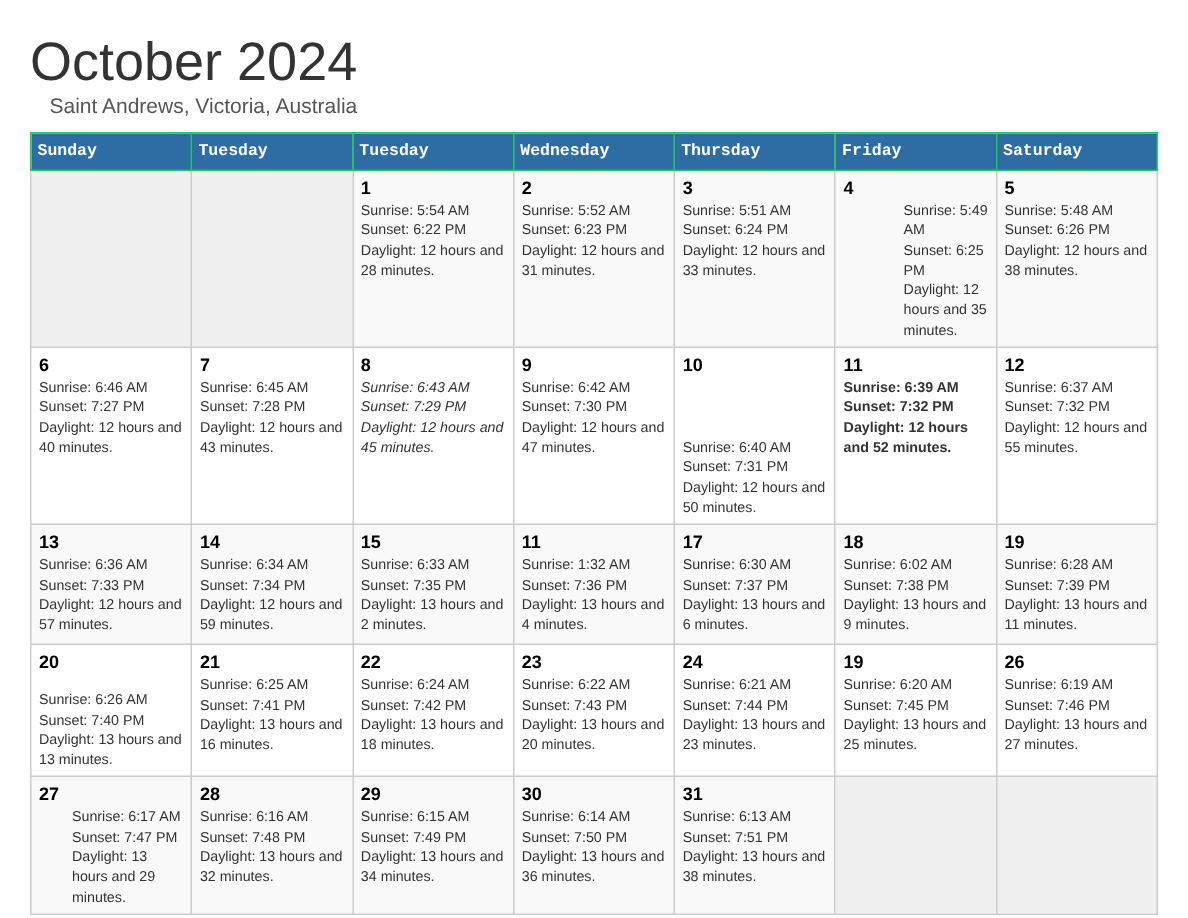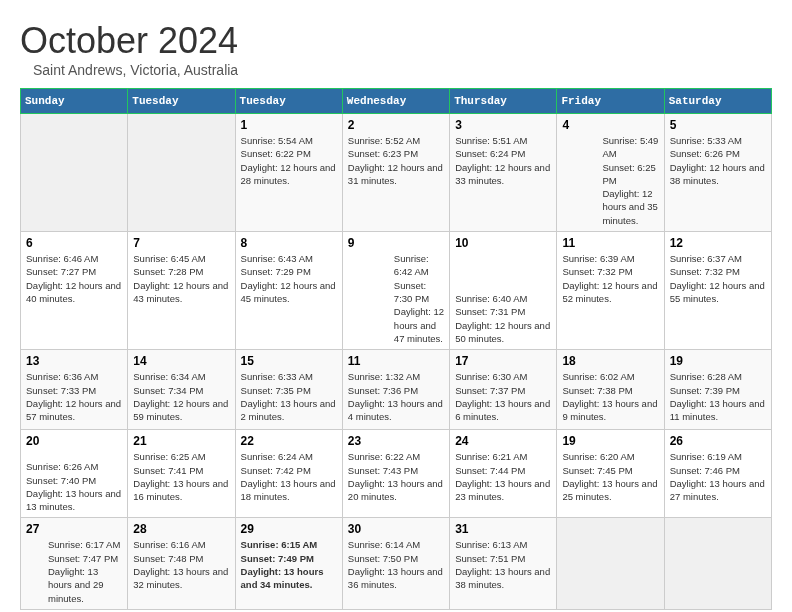--- a/index.html
+++ b/index.html
@@ -119,59 +119,59 @@
 Daylight: 12 hours and 33 minutes.</div>
         </td>
         <td>
           <span class="day-number">4</span>
           <div class="day-info" style="white-space: pre-line; margin-left: 40px;">Sunrise: 5:49 AM
 Sunset: 6:25 PM
 Daylight: 12 hours and 35 minutes.</div>
         </td>
         <td>
           <span class="day-number">5</span>
-          <div class="day-info" style="white-space: pre-line;">Sunrise: 5:33 AM
+          <div class="day-info" style="white-space: pre-line;">Sunrise: 5:48 AM
 Sunset: 6:26 PM
 Daylight: 12 hours and 38 minutes.</div>
         </td>
       </tr>
       <tr>
         <td>
           <span class="day-number">6</span>
           <div class="day-info" style="white-space: pre-line;">Sunrise: 6:46 AM
 Sunset: 7:27 PM
 Daylight: 12 hours and 40 minutes.</div>
         </td>
         <td>
           <span class="day-number">7</span>
           <div class="day-info" style="white-space: pre-line;">Sunrise: 6:45 AM
 Sunset: 7:28 PM
 Daylight: 12 hours and 43 minutes.</div>
         </td>
         <td>
           <span class="day-number">8</span>
-          <div class="day-info" style="white-space: pre-line;">Sunrise: 6:43 AM
+          <div class="day-info" style="white-space: pre-line; font-style: italic;">Sunrise: 6:43 AM
 Sunset: 7:29 PM
 Daylight: 12 hours and 45 minutes.</div>
         </td>
         <td>
           <span class="day-number">9</span>
-          <div class="day-info" style="white-space: pre-line; margin-left: 46px;">Sunrise: 6:42 AM
+          <div class="day-info" style="white-space: pre-line;">Sunrise: 6:42 AM
 Sunset: 7:30 PM
 Daylight: 12 hours and 47 minutes.</div>
         </td>
         <td>
           <span class="day-number">10</span>
           <div class="day-info" style="white-space: pre-line; margin-top: 42px;">Sunrise: 6:40 AM
 Sunset: 7:31 PM
 Daylight: 12 hours and 50 minutes.</div>
         </td>
         <td>
           <span class="day-number">11</span>
-          <div class="day-info" style="white-space: pre-line;">Sunrise: 6:39 AM
+          <div class="day-info" style="white-space: pre-line; font-weight: bold;">Sunrise: 6:39 AM
 Sunset: 7:32 PM
 Daylight: 12 hours and 52 minutes.</div>
         </td>
         <td>
           <span class="day-number">12</span>
           <div class="day-info" style="white-space: pre-line;">Sunrise: 6:37 AM
 Sunset: 7:32 PM
 Daylight: 12 hours and 55 minutes.</div>
         </td>
       </tr>
@@ -271,21 +271,21 @@
 Daylight: 13 hours and 29 minutes.</div>
         </td>
         <td>
           <span class="day-number">28</span>
           <div class="day-info" style="white-space: pre-line;">Sunrise: 6:16 AM
 Sunset: 7:48 PM
 Daylight: 13 hours and 32 minutes.</div>
         </td>
         <td>
           <span class="day-number">29</span>
-          <div class="day-info" style="white-space: pre-line; font-weight: bold;">Sunrise: 6:15 AM
+          <div class="day-info" style="white-space: pre-line;">Sunrise: 6:15 AM
 Sunset: 7:49 PM
 Daylight: 13 hours and 34 minutes.</div>
         </td>
         <td>
           <span class="day-number">30</span>
           <div class="day-info" style="white-space: pre-line;">Sunrise: 6:14 AM
 Sunset: 7:50 PM
 Daylight: 13 hours and 36 minutes.</div>
         </td>
         <td>

